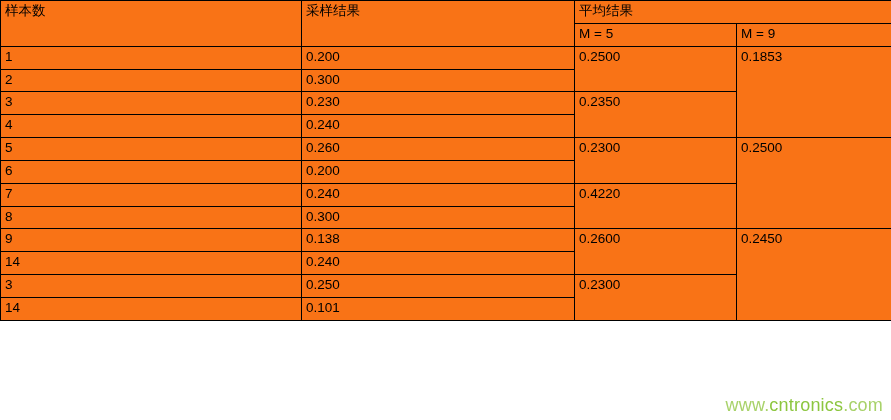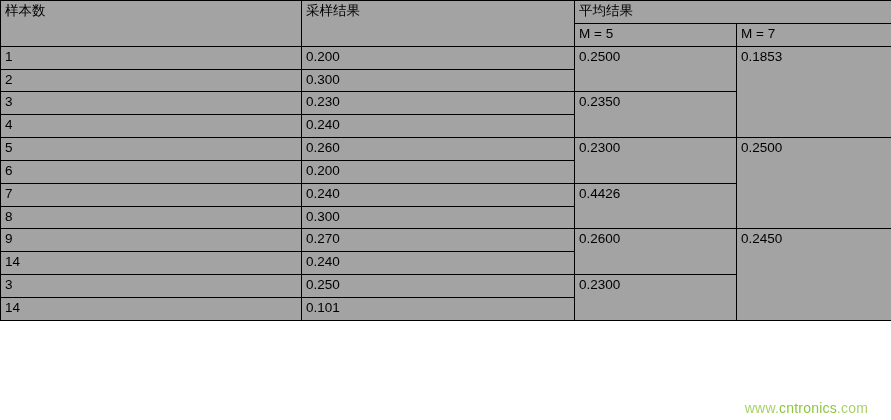--- a/index.html
+++ b/index.html
@@ -28,40 +28,40 @@
     width: 891px;
     margin: 0;
   }
   table.data-table td {
     border: 1px solid #000000;
     font-size: 13.5px;
     line-height: 1.1;
     padding: 3px 12px 4px 4px;
     vertical-align: top;
     font-weight: normal;
-    background: #a3a3a3;
+    background: #f97316;
     height: 22px;
     box-sizing: border-box;
   }
   td.hdr {
     font-weight: bold;
   }
   
   col.c-n    { width: 301px; }
   col.c-samp { width: 273px; }
   col.c-m2   { width: 162px; }
   col.c-m4   { width: 155px; }
 
   
   .watermark {
     position: absolute;
-    right: 23px;
+    right: 8px;
     bottom: 4px;
     font-family: "Liberation Sans", sans-serif;
-    font-size: 14px;
+    font-size: 18px;
     color: #8cc63f;
     letter-spacing: 0.2px;
     white-space: nowrap;
   }
   .watermark .dim { color: #a8d26a; }
 </style>
 </head>
 <body>
 
 <div class="sheet">
@@ -74,21 +74,21 @@
       <col class="c-m4">
     </colgroup>
     <tbody>
       <tr>
         <td class="hdr" rowspan="2">样本数</td>
         <td class="hdr" rowspan="2">采样结果</td>
         <td class="hdr" colspan="2">平均结果</td>
       </tr>
       <tr>
         <td class="hdr">M = 5</td>
-        <td class="hdr">M = 7</td>
+        <td class="hdr">M = 9</td>
       </tr>
 
       <tr>
         <td>1</td>
         <td>0.200</td>
         <td rowspan="2">0.2500</td>
         <td rowspan="4">0.1853</td>
       </tr>
       <tr>
         <td>2</td>
@@ -110,30 +110,30 @@
         <td rowspan="2">0.2300</td>
         <td rowspan="4">0.2500</td>
       </tr>
       <tr>
         <td>6</td>
         <td>0.200</td>
       </tr>
       <tr>
         <td>7</td>
         <td>0.240</td>
-        <td rowspan="2">0.4426</td>
+        <td rowspan="2">0.4220</td>
       </tr>
       <tr>
         <td>8</td>
         <td>0.300</td>
       </tr>
 
       <tr>
         <td>9</td>
-        <td>0.270</td>
+        <td>0.138</td>
         <td rowspan="2">0.2600</td>
         <td rowspan="4">0.2450</td>
       </tr>
       <tr>
         <td>14</td>
         <td>0.240</td>
       </tr>
       <tr>
         <td>3</td>
         <td>0.250</td>

